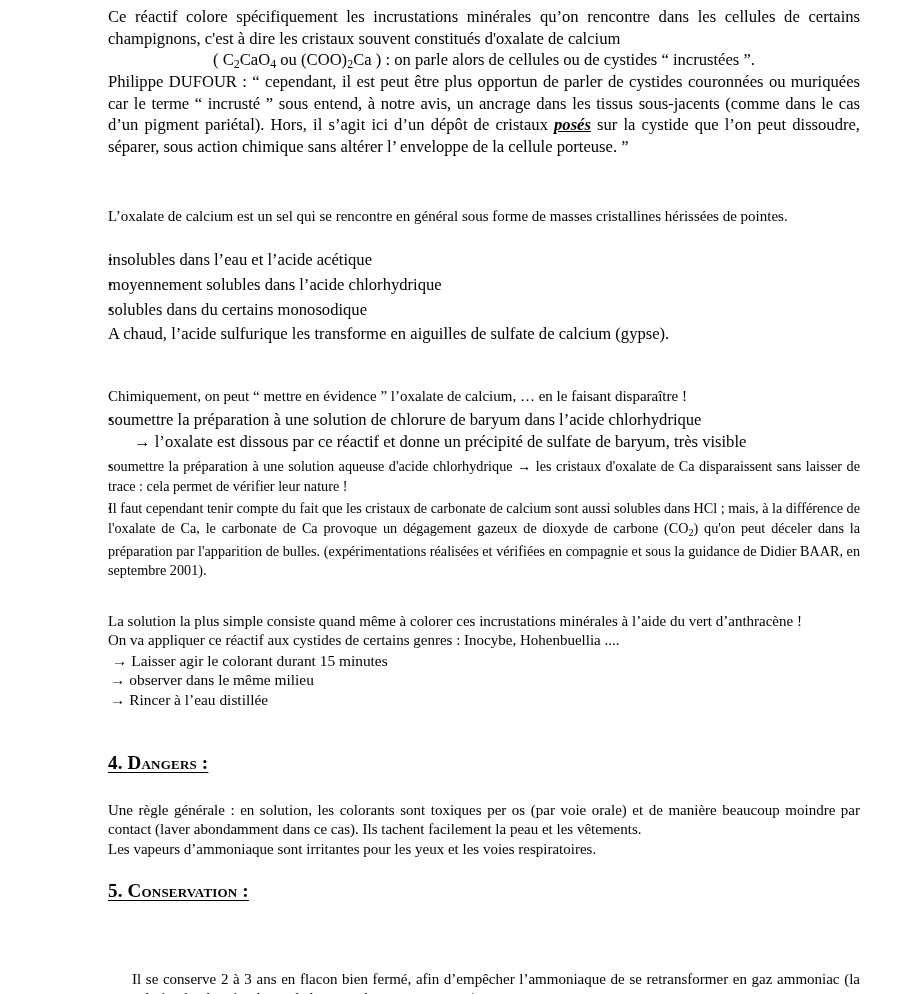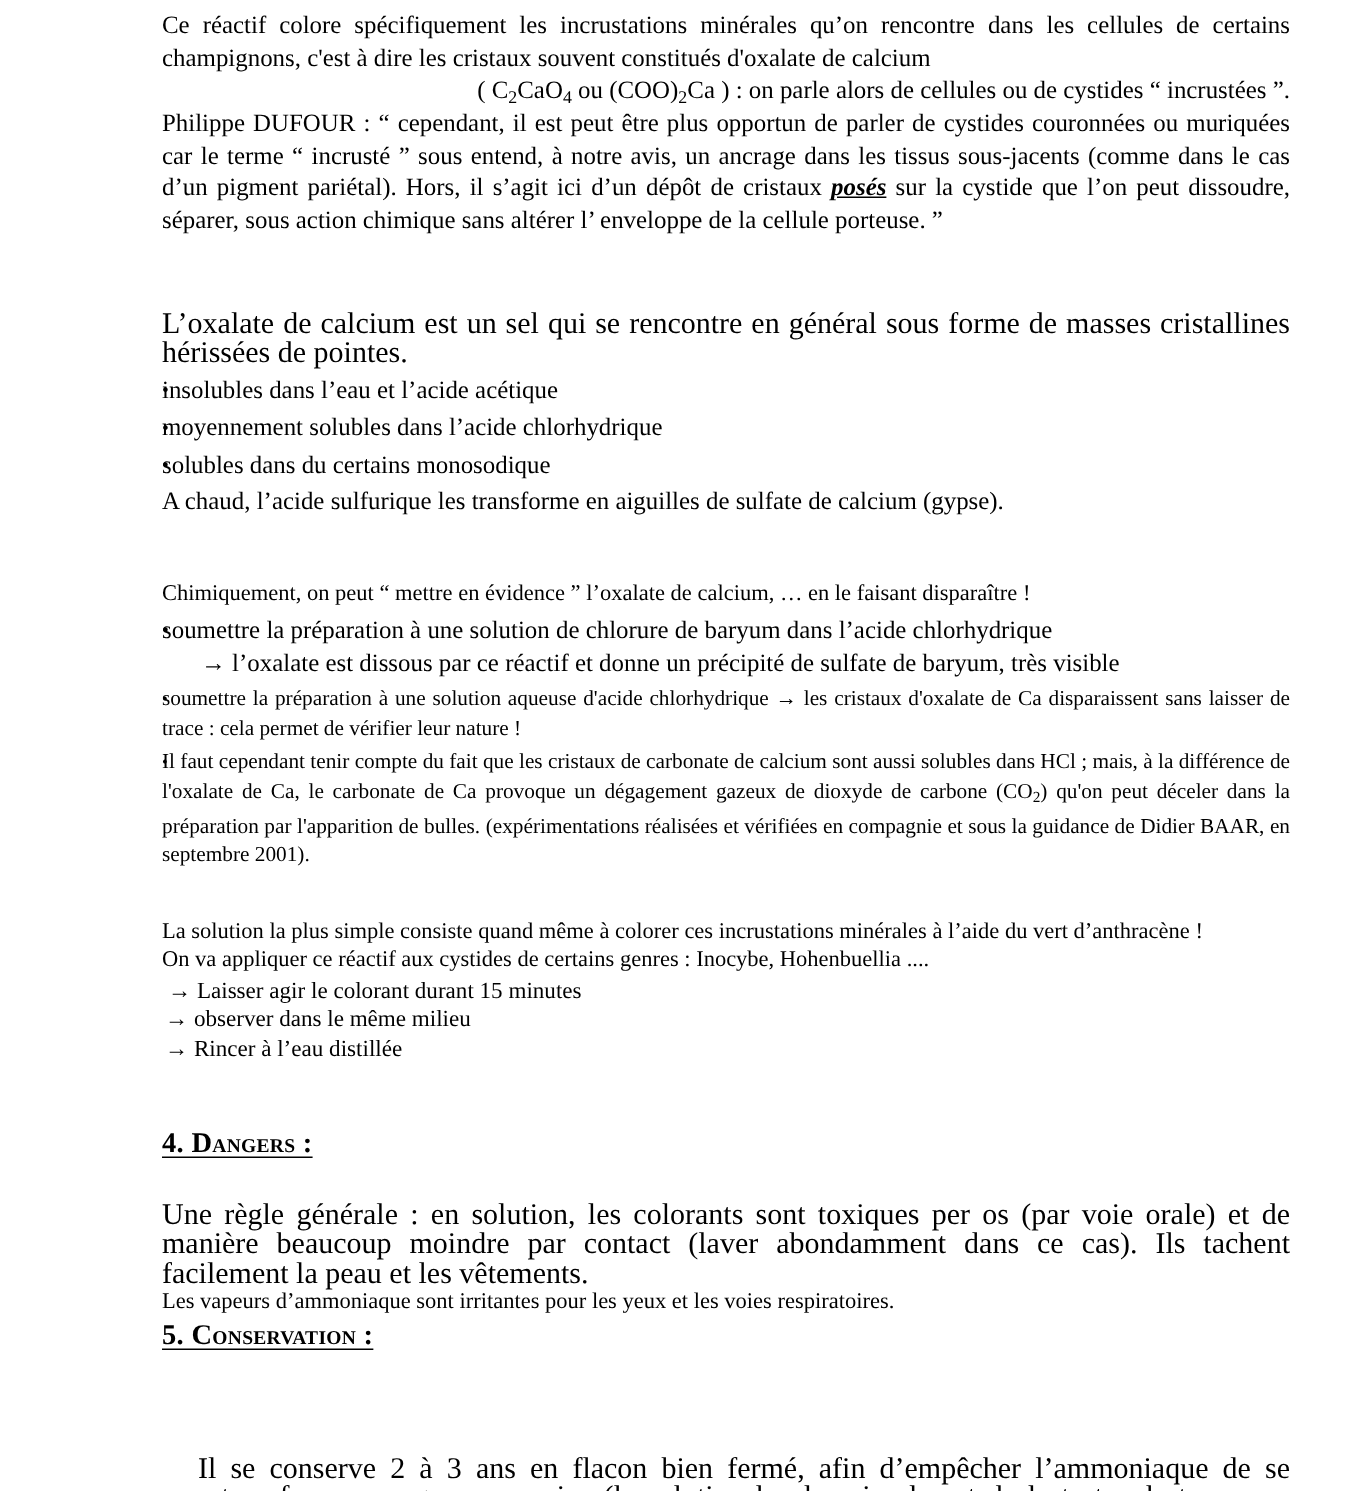--- a/index.html
+++ b/index.html
@@ -34,36 +34,36 @@
   }
 
   
   .t-lg {                 
     font-size: 16.6px;
     line-height: 21.5px;
     text-align: justify;
     text-justify: inter-word;
   }
   .t-sm {                 
-    font-size: 20px;
+    font-size: 15px;
     line-height: 19.4px;
     text-align: justify;
     text-justify: inter-word;
   }
   .t-md {
     font-size: 16.6px;
     line-height: 21.5px;
     text-align: left;
   }
   .t-smleft {
     font-size: 15px;
     line-height: 19.4px;
     text-align: left;
   }
-  .nojust { text-align: right; }
+  .nojust { text-align: center; }
 
   
   .heading {
     font-size: 19px;
     font-weight: bold;
     font-variant: small-caps;
     letter-spacing: 0.2px;
     text-decoration: underline;
     text-underline-offset: 3px;
     white-space: pre;

